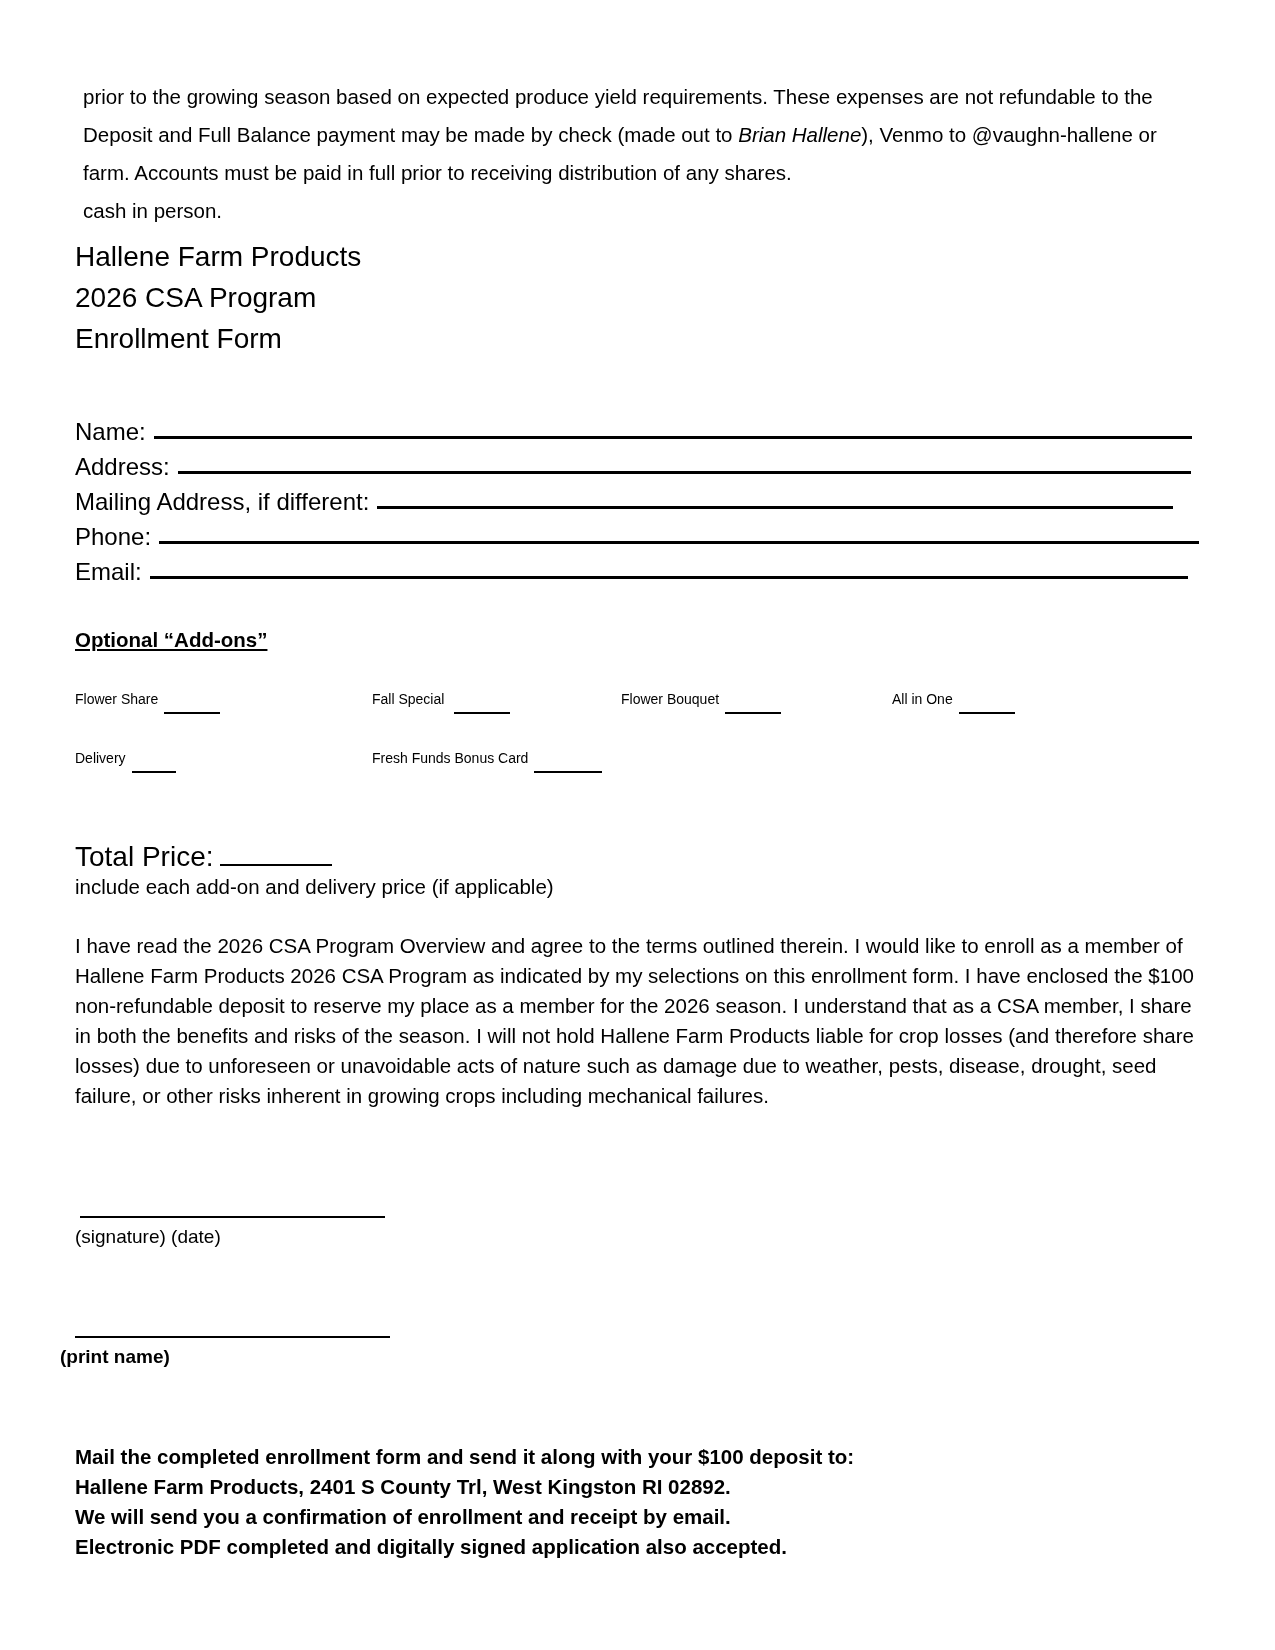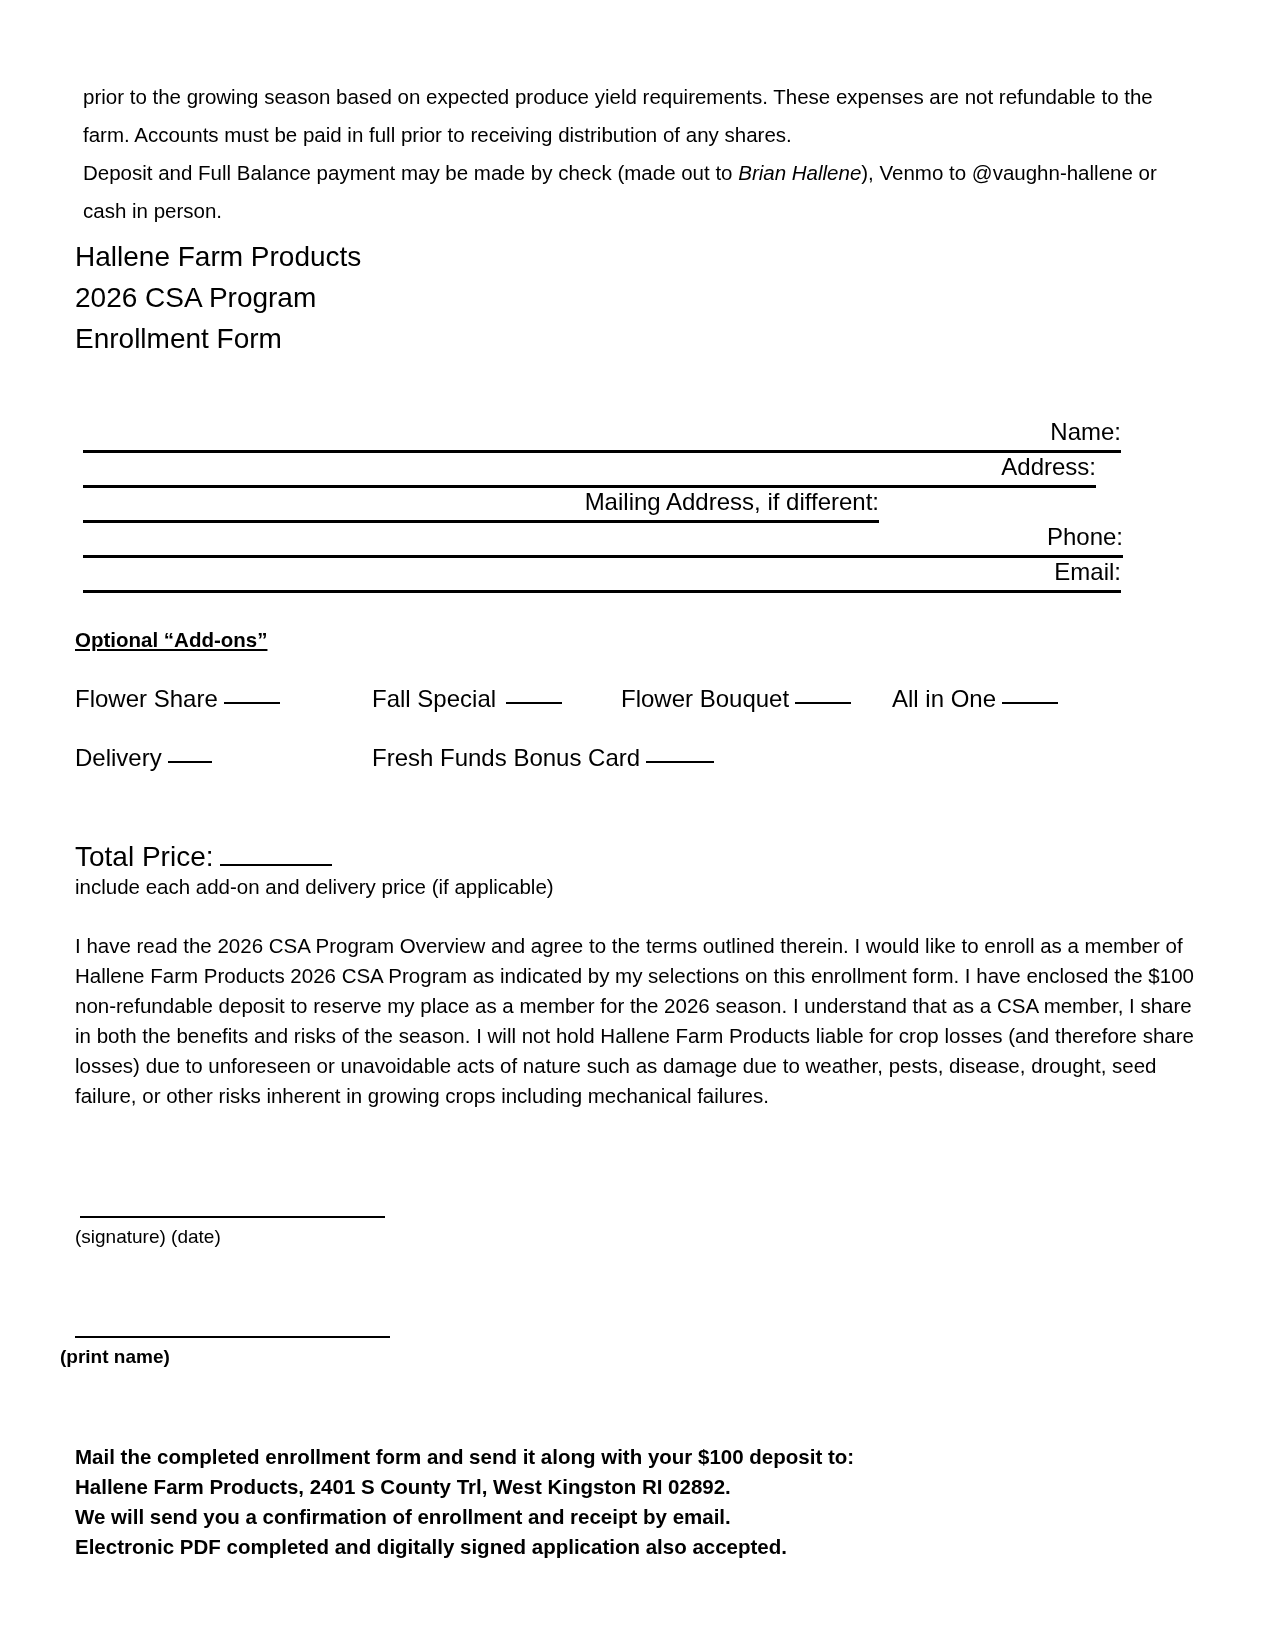--- a/index.html
+++ b/index.html
@@ -11,37 +11,37 @@
       font-family: "Liberation Sans", "DejaVu Sans", sans-serif;
       color: #000000;
     }
     .abs { position: absolute; white-space: nowrap; }
     .body-text { font-size: 20.5px; line-height: 30px; }
     .intro { left: 75px; top: 74px; width: 1110px; white-space: normal; }
     .intro p { margin: 8px; }
     .title-block { left: 75px; top: 236px; font-size: 28px; line-height: 41px; }
     .title-block div { white-space: nowrap; }
 
-    .field-row { position: absolute; left: 75px; font-size: 24px; height: 36px; line-height: 36px; display: flex; align-items: flex-end; flex-direction: column; }
+    .field-row { position: absolute; left: 75px; font-size: 24px; height: 36px; line-height: 36px; display: flex; align-items: flex-start; }
     .field-label { white-space: nowrap; }
     .field-line {
       display: inline-block;
       border-bottom: 3px solid #000;
       height: 22px;
       margin-left: 8px;
       cursor: text;
     }
 
     .addons-heading {
       left: 75px; top: 628px;
       font-size: 20.5px;
       font-weight: bold;
       text-decoration: underline;
     }
-    .addon { position: absolute; font-size: 24px; line-height: 30px; display: flex; align-items: flex-start; }
+    .addon { position: absolute; font-size: 14px; line-height: 30px; display: flex; align-items: flex-end; }
     .addon-line {
       display: inline-block;
       border-bottom: 2px solid #000;
       height: 18px;
       margin-left: 6px;
       cursor: text;
     }
 
     .total-row { left: 75px; top: 842px; font-size: 28px; line-height: 30px; display: flex; align-items: baseline; }
     .total-note { left: 75px; top: 872px; font-size: 20.5px; line-height: 30px; }
@@ -53,22 +53,22 @@
 
     .mail-block { left: 75px; top: 1442px; font-size: 20.5px; line-height: 30px; font-weight: bold; }
     .mail-block div { white-space: nowrap; }
     em { font-style: italic; }
   </style>
 </head>
 <body>
 
 <div class="abs intro body-text">
   <p>prior to the growing season based on expected produce yield requirements. These expenses are not refundable to the</p>
+  <p><span>Deposit and Full Balance payment may be made by check (made out to </span><em>Brian Hallene</em><span>), Venmo to @vaughn-hallene or</span></p>
   <p>farm. Accounts must be paid in full prior to receiving distribution of any shares.</p>
-  <p><span>Deposit and Full Balance payment may be made by check (made out to </span><em>Brian Hallene</em><span>), Venmo to @vaughn-hallene or</span></p>
   <p>cash in person.</p>
 </div>
 
 <div class="abs title-block">
   <div>Hallene Farm Products</div>
   <div>2026 CSA Program</div>
   <div>Enrollment Form</div>
 </div>
 
 <div class="field-row" style="top:414px;">

